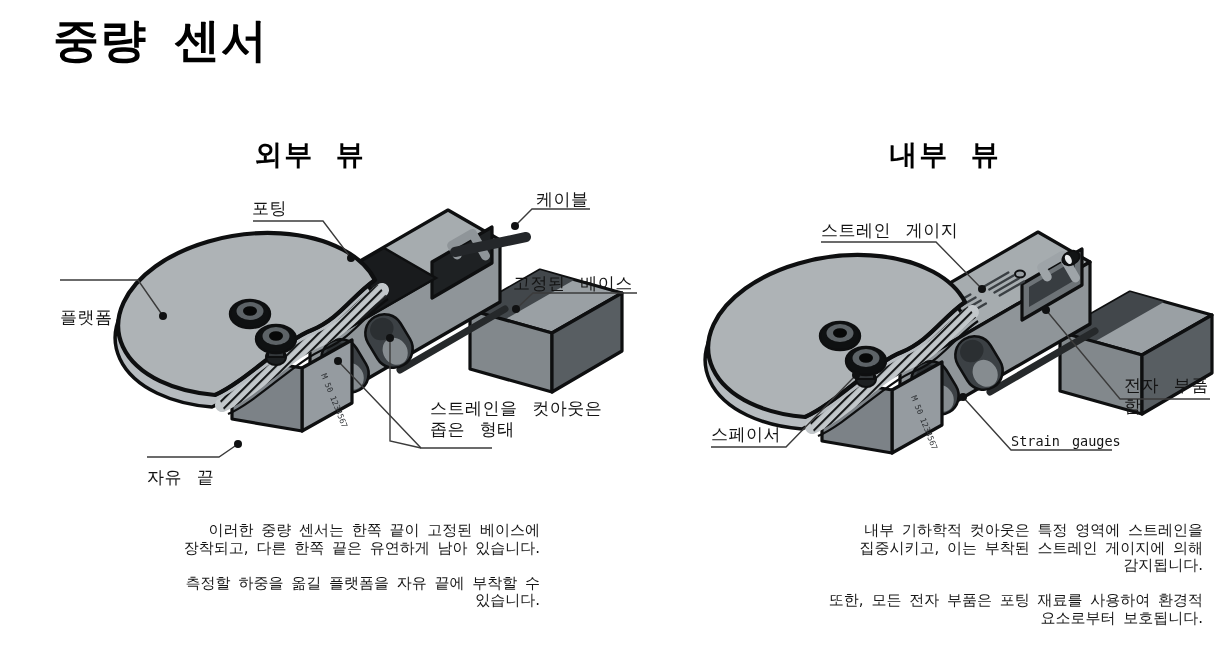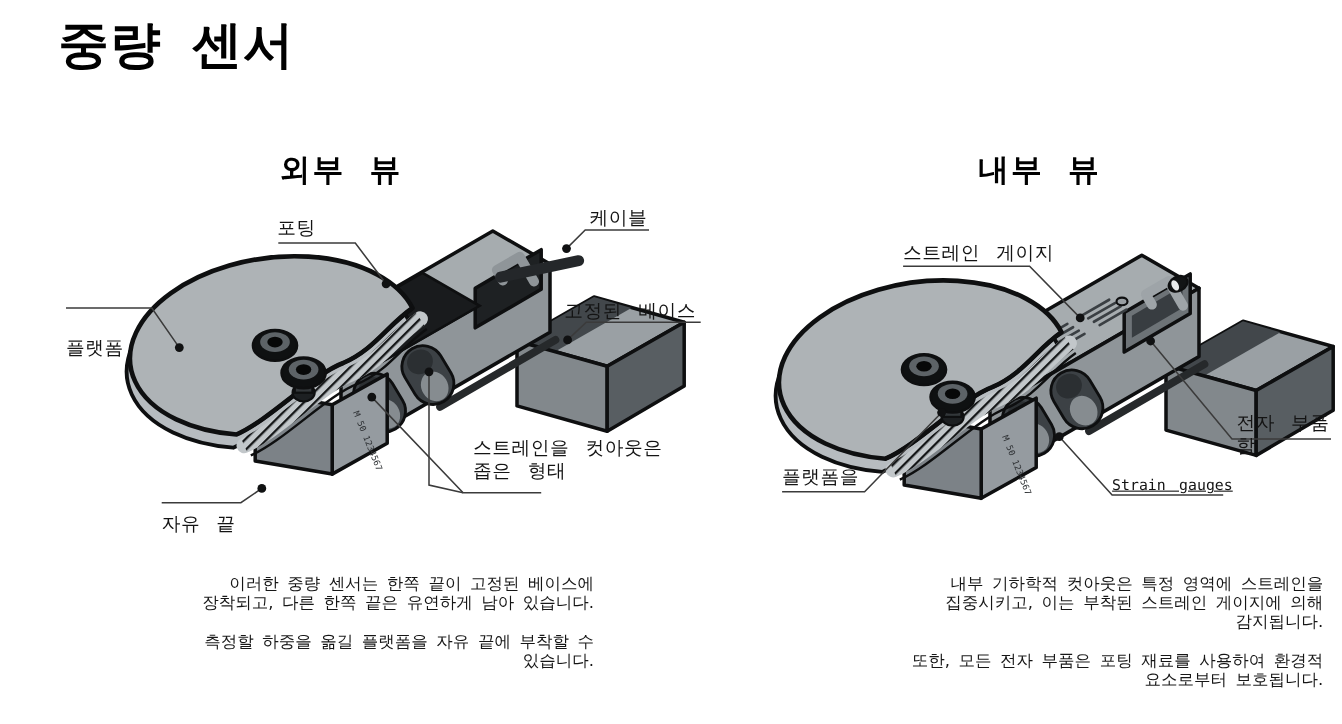--- a/index.html
+++ b/index.html
@@ -27,21 +27,21 @@
   #label-cable{left:536px;top:190px;}
   #label-platform{left:60px;top:260px;margin-top:48px;}
   #label-fixed-base{left:513px;top:274px;}
   #label-strain-shape{left:430px;top:399px;}
   #label-free-end{left:147px;top:435px;margin-top:33px;}
   #label-strain-gauge{left:821px;top:221px;}
   #label-electronics-box{left:1124px;top:376px;}
   #label-spacer{left:711px;top:425px;}
   #label-strain-en{
     left:1011px;top:431px;
-    font-family:"DejaVu Sans Mono",monospace;font-size:13.5px;letter-spacing:0;text-decoration:underline;
+    font-family:"DejaVu Sans Mono",monospace;font-size:13.5px;letter-spacing:0;
   }
   .desc{
     font-size:15px;line-height:17.5px;color:#161616;text-align:right;
     white-space:pre-line;word-spacing:3px;
   }
   #desc-external{left:80px;top:522px;width:460px;}
   #desc-internal{left:718px;top:522px;width:485px;}
   #figure-svg{left:0;top:0;}
 </style>
 </head>
@@ -187,21 +187,21 @@
 <div id="label-potting" class="abs part-label">포팅</div>
 <div id="label-cable" class="abs part-label">케이블</div>
 <div id="label-platform" class="abs part-label">플랫폼</div>
 <div id="label-fixed-base" class="abs part-label">고정된 베이스</div>
 <div id="label-strain-shape" class="abs part-label">스트레인을 컷아웃은
 좁은 형태</div>
 <div id="label-free-end" class="abs part-label">자유 끝</div>
 
 <div id="label-strain-gauge" class="abs part-label">스트레인 게이지</div>
 <div id="label-electronics-box" class="abs part-label">전자 부품함</div>
-<div id="label-spacer" class="abs part-label">플랫폼을</div>
+<div id="label-spacer" class="abs part-label">스페이서</div>
 <div id="label-strain-en" class="abs part-label">Strain gauges</div>
 
 <div id="desc-external" class="abs desc">이러한 중량 센서는 한쪽 끝이 고정된 베이스에
 장착되고, 다른 한쪽 끝은 유연하게 남아 있습니다.
 
 측정할 하중을 옮길 플랫폼을 자유 끝에 부착할 수
 있습니다.</div>
 <div id="desc-internal" class="abs desc">내부 기하학적 컷아웃은 특정 영역에 스트레인을
 집중시키고, 이는 부착된 스트레인 게이지에 의해
 감지됩니다.

